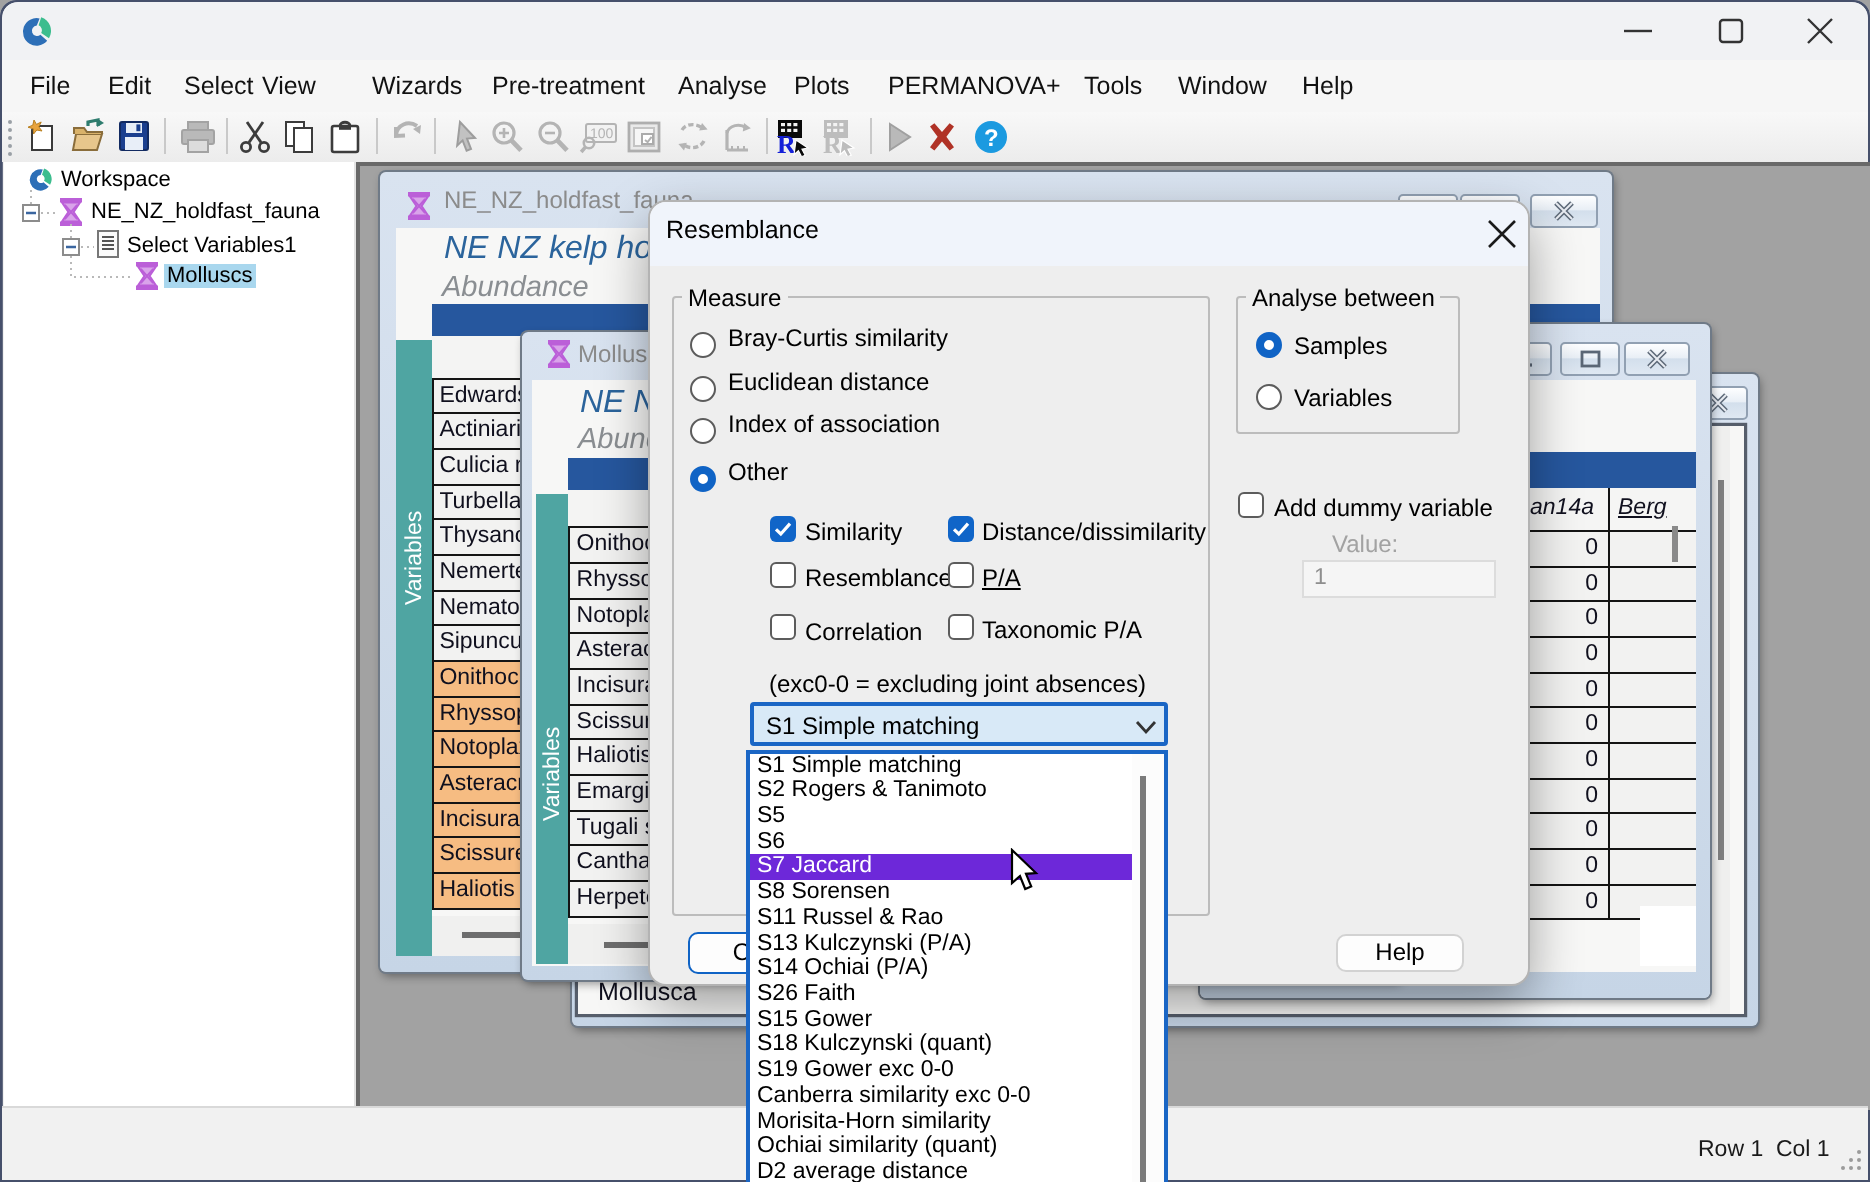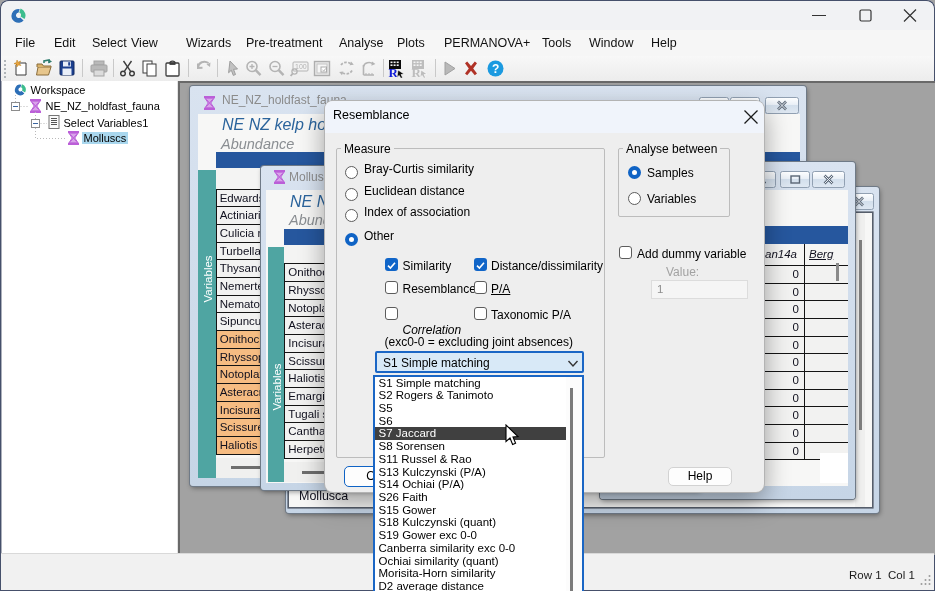--- a/index.html
+++ b/index.html
@@ -42,21 +42,21 @@
   .grplbl{position:absolute;font-size:12px;color:#000;background:#eeeeee;padding:0 3px;}
   .radio{position:absolute;width:13px;height:13px;border-radius:50%;background:#fff;border:1.4px solid #5c5c5c;box-sizing:border-box;}
   .radio.sel{border:4.1px solid #0f63c5;}
   .chk{position:absolute;width:13px;height:13px;border-radius:3px;background:#fff;border:1.4px solid #5c5c5c;box-sizing:border-box;}
   .chk.on{background:#1065c8;border:none;}
   .lbl{position:absolute;font-size:12px;color:#000;white-space:nowrap;}
   .btn{position:absolute;background:#fdfdfd;border:1px solid #d2d2d2;border-radius:5px;font-size:12px;color:#000;text-align:center;}
   
   #ddl{position:absolute;left:372.5px;top:374.5px;width:211px;height:220px;background:#fff;border:2px solid #1a66c5;box-sizing:border-box;overflow:hidden;z-index:60;}
   .li{height:12.72px;font-size:11.5px;line-height:12.7px;padding-left:4px;color:#000;white-space:nowrap;}
-  .li.sel{background:#404040;color:#fff;}
+  .li.sel{background:#6d28d9;color:#fff;}
 </style>
 </head>
 <body>
 <div id="app">
   <div id="titlebar">
     <svg class="abs" style="left:8px;top:6px" width="18" height="18" viewBox="0 0 18 18">
       <path d="M10.8 2.2 A6.9 6.9 0 1 0 14.6 13.4 L11.2 10.4 A2.6 2.6 0 1 1 9.4 5.8 Z" fill="#2d6fb7"></path>
       <path d="M11.6 1.6 A7.2 7.2 0 0 1 15.5 12.1 L11.6 9.5 A2.8 2.8 0 0 0 10.3 5.6 Z" fill="#3cbd8e"></path>
     </svg>
     <span class="abs" style="left:31px;top:8px;font-size:12.5px;color:#868686;margin-top:36px;">PRIMER</span>
@@ -459,21 +459,21 @@
     <div class="lbl" style="left:77.5px;top:157.5px;">Similarity</div>
     <div class="chk on" style="left:149px;top:157px;"><svg width="13" height="13" viewBox="0 0 13 13">
           <path d="M3 6.7 L5.4 9 L10 3.8" fill="none" stroke="#fff" stroke-width="1.6"></path>
         </svg></div>
     <div class="lbl" style="left:166px;top:157.5px;">Distance/dissimilarity</div>
     <div class="chk" style="left:59.5px;top:180px;"></div>
     <div class="lbl" style="left:77.5px;top:181px;">Resemblance</div>
     <div class="chk" style="left:149px;top:180px;"></div>
     <div class="lbl" style="left:166px;top:181px;text-decoration:underline;">P/A</div>
     <div class="chk" style="left:59.5px;top:205.5px;"></div>
-    <div class="lbl" style="left:77.5px;top:222px;font-style:italic;">Correlation</div>
+    <div class="lbl" style="left:77.5px;top:208px;">Correlation</div>
     <div class="chk" style="left:149px;top:205.5px;"></div>
     <div class="lbl" style="left:166px;top:206.5px;">Taxonomic P/A</div>
 
     <div class="lbl" style="left:59.5px;top:233.5px;">(exc0-0 = excluding joint absences)</div>
     <div class="abs" style="left:50px;top:250px;width:209px;height:22px;background:#d8e9f7;border:2px solid #1a66c5;border-radius:2px;box-sizing:border-box;">
       <span class="abs" style="left:6px;top:2.5px;font-size:12px;">S1 Simple matching</span>
       <svg class="abs" style="left:190px;top:6px" width="12" height="9" viewBox="0 0 12 9">
           <path d="M1.5 2 L6 7 L10.5 2" fill="none" stroke="#333" stroke-width="1.4"></path>
         </svg>
     </div>
@@ -504,22 +504,22 @@
     <div class="li sel">S7 Jaccard</div>
     <div class="li">S8 Sorensen</div>
     <div class="li">S11 Russel &amp; Rao</div>
     <div class="li">S13 Kulczynski (P/A)</div>
     <div class="li">S14 Ochiai (P/A)</div>
     <div class="li">S26 Faith</div>
     <div class="li">S15 Gower</div>
     <div class="li">S18 Kulczynski (quant)</div>
     <div class="li">S19 Gower exc 0-0</div>
     <div class="li">Canberra similarity exc 0-0</div>
+    <div class="li">Morisita-Horn similarity</div>
     <div class="li">Ochiai similarity (quant)</div>
-    <div class="li">Morisita-Horn similarity</div>
     <div class="li">D2 average distance</div>
     <div class="abs" style="left:191px;top:0;width:16px;height:100%;background:#fcfcfc;"></div>
     <div class="abs" style="left:195.5px;top:11px;width:2.6px;height:206px;background:#7b7b7b;"></div>
   </div>
   <svg class="abs" style="left:505px;top:424px;z-index:70" width="16" height="24" viewBox="0 0 16 24">
       <path d="M1 1 L1 17.5 L5 14 L7.6 20.5 L10.6 19.2 L8 12.9 L13 12.5 Z" fill="#fff" stroke="#000" stroke-width="1.1"></path>
     </svg>
 </div>
 
 </body></html>

